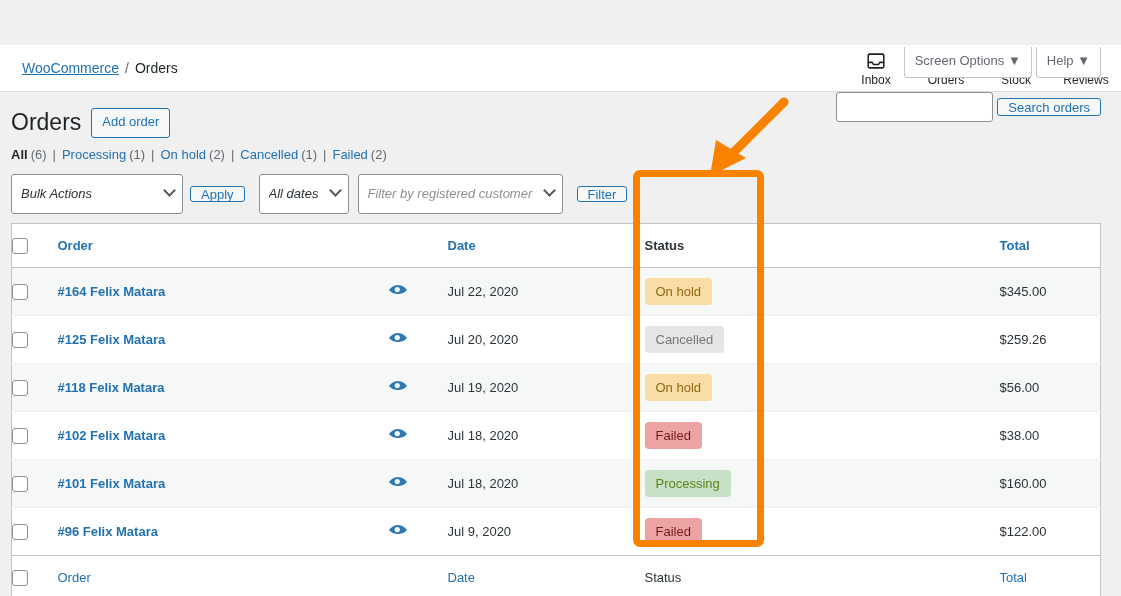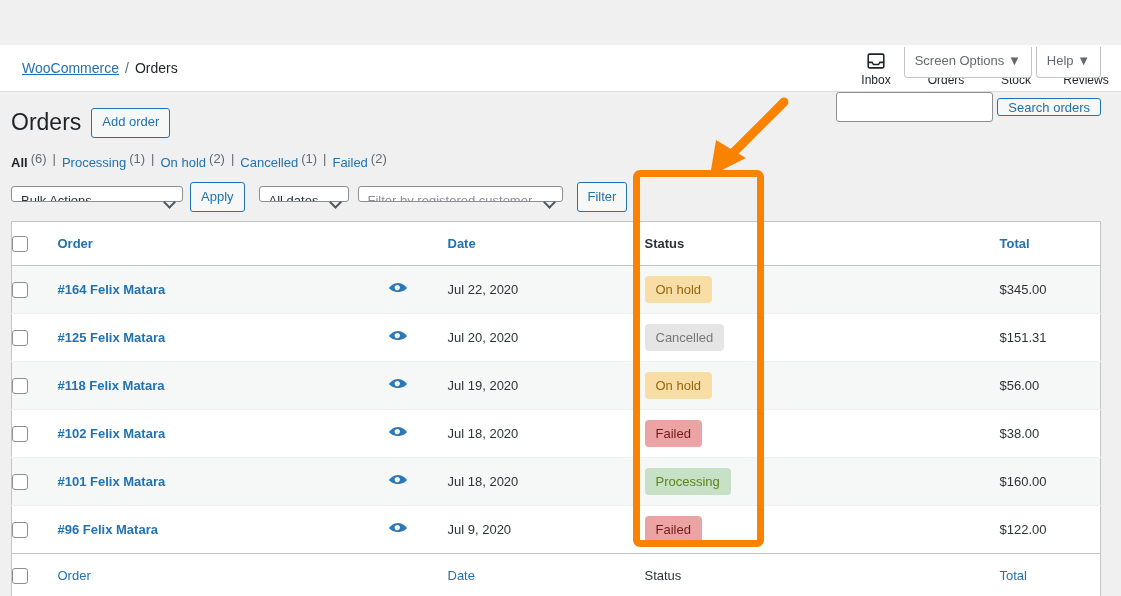--- a/index.html
+++ b/index.html
@@ -89,44 +89,45 @@
   
   #status-links {
     margin: 9px 0 0 0;
     font-size: 13px;
     color: #2271b1;
     display: flex;
     align-items: center;
     flex-wrap: nowrap;
   }
   .sl-item { display: inline-flex; align-items: center; gap: 3px; }
-  .sl-label { color: #2271b1; cursor: pointer; margin-top: 8px; }
+  .sl-label { color: #2271b1; cursor: pointer; }
   .sl-item.current .sl-label { color: #1d2327; font-weight: 600; }
   .sl-count { color: #646970; }
   .sl-sep { color: #646970; padding: 0 6px; }
 
   
   #tablenav-top {
     display: flex; align-items: center;
     margin: 12px 0 9px 0;
     position: relative;
   }
   .select-box {
     appearance: none;
     -webkit-appearance: none;
     background: #fff;
     border: 1px solid #8c8f94;
     border-radius: 3px;
     color: #2c3338;
     font-size: 13px;
     font-family: inherit;
-    height: 16px;
+    height: 40px;
     padding: 0 26px 0 9px;
     cursor: pointer;
     line-height: 28px;
+    font-style: italic;
   }
   .select-wrap { position: relative; display: inline-block; }
   .select-wrap::after {
     content: "";
     position: absolute;
     right: 9px; top: 12px;
     width: 7px; height: 7px;
     border-right: 2px solid #50575e;
     border-bottom: 2px solid #50575e;
     transform: rotate(45deg);
@@ -135,21 +136,21 @@
   #bulk-actions-top { width: 172px; }
   #date-filter { width: 90px; }
   #customer-filter { width: 205px; color: #8c8f94; }
   .wp-btn-secondary {
     background: #f6f7f7;
     border: 1px solid #2271b1;
     color: #2271b1;
     border-radius: 3px;
     font-size: 13px;
     font-family: inherit;
-    height: 30px;
+    height: 16px;
     padding: 0 10px;
     cursor: pointer;
   }
   #apply-top { margin-left: 7px; }
   #date-filter-wrap { margin-left: 14px; }
   #customer-filter-wrap { margin-left: 9px; }
   #filter-btn { margin-left: 14px; }
 
   
   #search-box {
@@ -462,21 +463,21 @@
             </svg>
           </span>
         </td>
         <td class="cell-pad-date">
           <span class="date-text">Jul 20, 2020</span>
         </td>
         <td class="cell-pad-status">
           <span class="status-badge status-cancelled">Cancelled</span>
         </td>
         <td class="cell-total">
-          <span class="total-text">$151.31</span>
+          <span class="total-text">$259.26</span>
         </td>
       </tr>
 
       <tr class="alt">
         <td class="cb-cell">
           <span class="wp-checkbox"></span>
         </td>
         <td class="cell-pad-order">
           <span class="order-link">#118 Felix Matara</span>
         </td>

